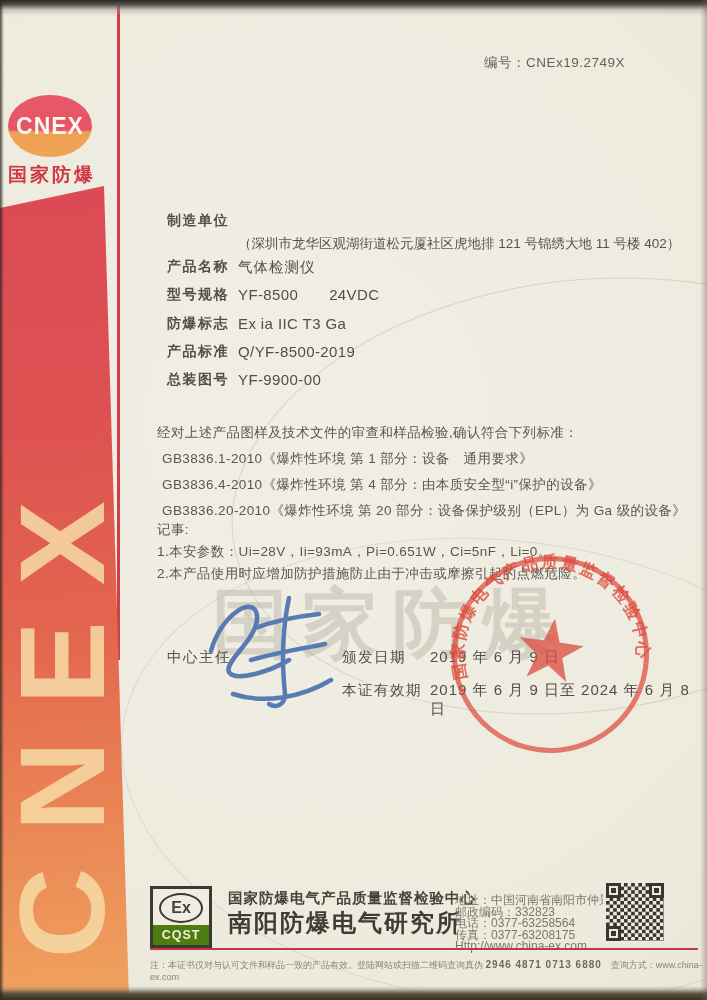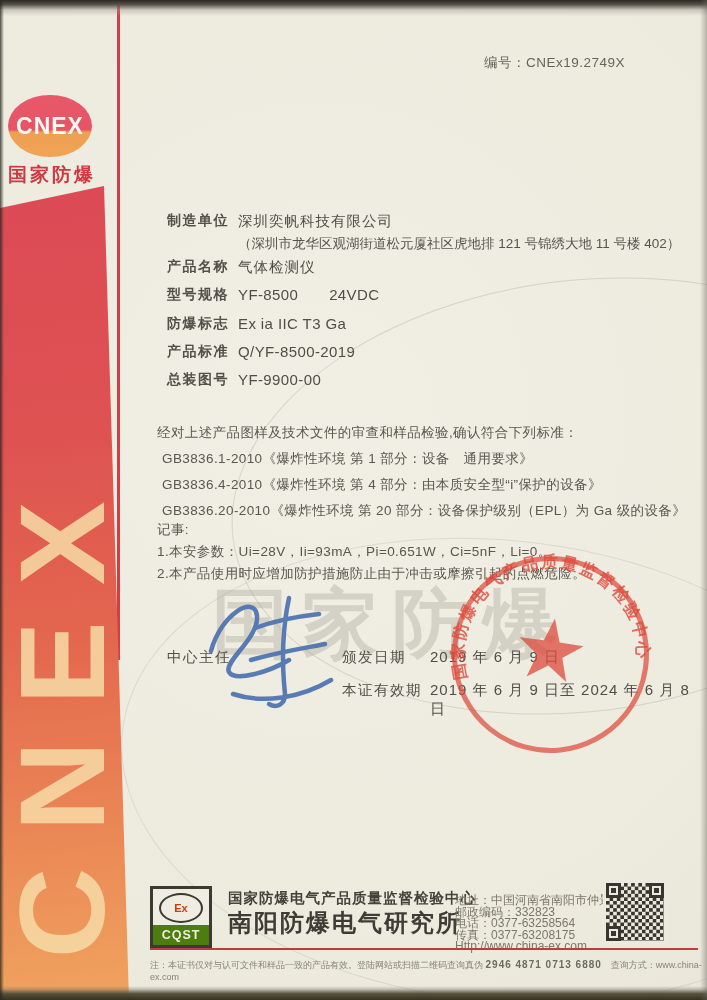--- a/index.html
+++ b/index.html
@@ -49,21 +49,21 @@
   
   .para{position:absolute;z-index:5;font-size:13.5px;color:#5a5750;letter-spacing:.4px;}
   
   .sig-svg{position:absolute;left:193px;top:576px;z-index:6;}
   .seal-svg{position:absolute;left:438px;top:542px;z-index:7;transform:rotate(-6deg);}
   .seal-text{font-size:16.5px;font-weight:bold;letter-spacing:2.5px;fill:#dc4b3d;opacity:.8;}
   
   .excqst{position:absolute;left:150px;top:886px;width:62px;height:62px;z-index:5;
     border:3px solid #3c3933;box-sizing:border-box;background:#efece2;}
   .excqst .ex-oval{width:40px;height:26px;margin:4px auto 2px;border:2px solid #3c3933;border-radius:50%;
-    display:flex;align-items:center;justify-content:center;font-size:11px;font-weight:bold;color:#c2410c;}
+    display:flex;align-items:center;justify-content:center;font-size:16px;font-weight:bold;color:#404040;}
   .excqst .cqst-band{position:absolute;left:0;bottom:0;width:100%;height:20px;background:#4d7c0f;
     color:#efece2;font-weight:bold;font-size:12.5px;letter-spacing:1px;text-align:center;line-height:20px;}
   .f-center{position:absolute;left:228px;top:889px;z-index:5;font-weight:bold;font-size:14.5px;
     letter-spacing:1px;color:#45423c;}
   .f-inst{position:absolute;left:228px;top:907px;z-index:5;font-weight:bold;font-size:24px;
     letter-spacing:2px;color:#3f3c36;}
   .f-contact{position:absolute;left:455px;top:887px;z-index:5;font-size:12px;line-height:11.6px;color:#7c7769;margin-top:8px;}
   .qr{position:absolute;left:606px;top:883px;width:58px;height:58px;z-index:5;
     background:repeating-conic-gradient(#393630 0% 25%, #ece9de 0% 50%);background-size:7.2px 7.2px;
     outline:3px solid #ece9de;}
@@ -87,21 +87,20 @@
   <div class="band"></div>
   <div class="vcnex">CNEX</div>
   <div class="logo-ellipse">
     <span>CNEX</span>
   </div>
   <div class="logo-cn">国家防爆</div>
 
   <div class="cert-no"><span>编号：</span><span>CNEx19.2749X</span></div>
 
   <div class="lbl" style="left:167px;top:212px">制造单位</div>
-  <div class="val" style="left:238px;top:212px">深圳奕帆科技有限公司</div>
   <div class="addr" style="left:238px;top:235px">（深圳市龙华区观湖街道松元厦社区虎地排 121 号锦绣大地 11 号楼 402）</div>
 
   <div class="lbl" style="left:167px;top:258px">产品名称</div>
   <div class="val" style="left:238px;top:258px">气体检测仪</div>
 
   <div class="lbl" style="left:167px;top:286px">型号规格</div>
   <div class="val-lat" style="left:238px;top:286px">YF-8500　　24VDC</div>
 
   <div class="lbl" style="left:167px;top:315px">防爆标志</div>
   <div class="val-lat" style="left:238px;top:315px">Ex ia IIC T3 Ga</div>

